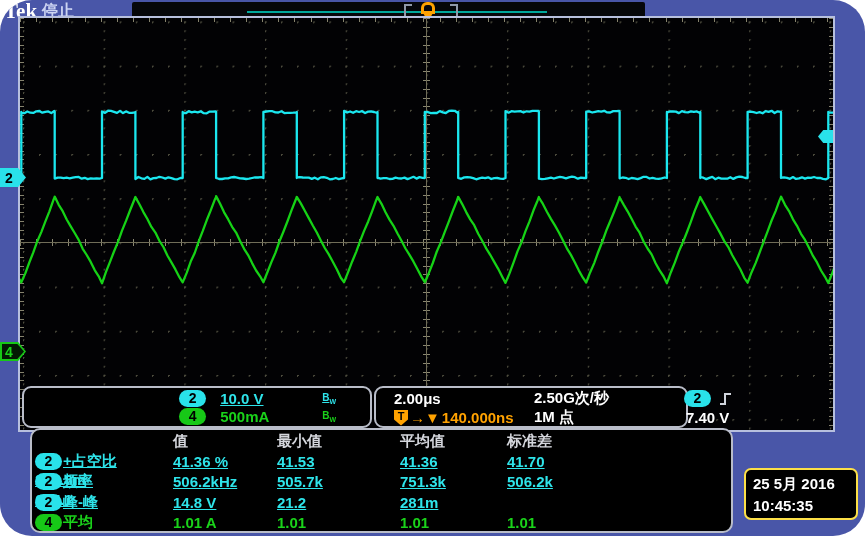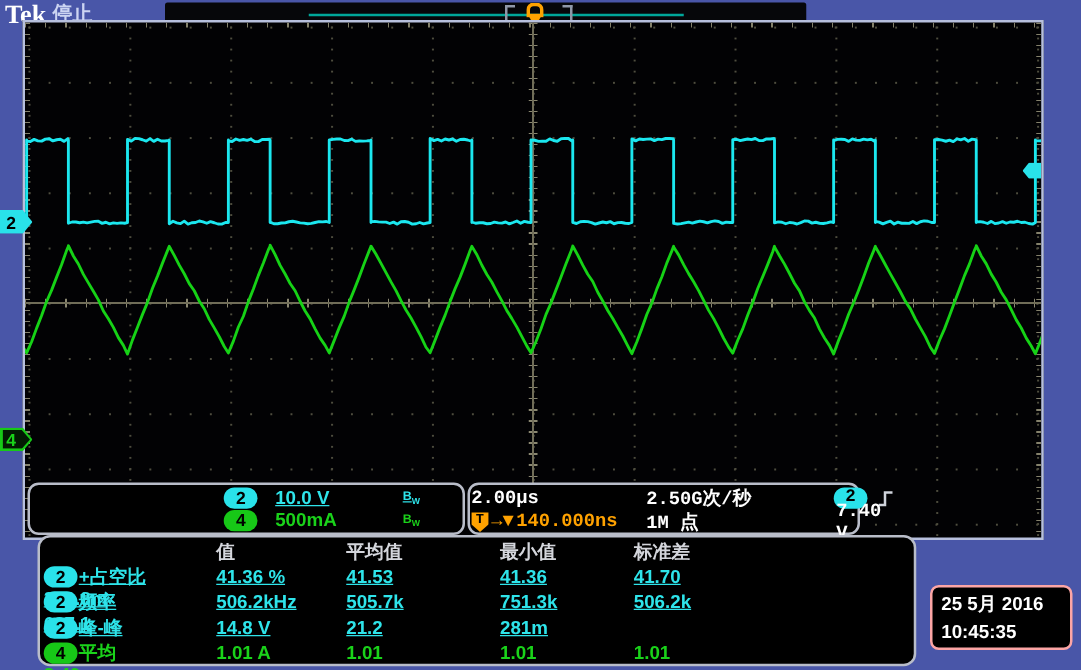--- a/index.html
+++ b/index.html
@@ -1,17 +1,17 @@
 <!DOCTYPE html>
 <html><head>
 <meta charset="utf-8">
 <style>
   html,body{margin:0;padding:0;}
   body{width:865px;height:536px;font-family:"Liberation Sans",sans-serif;}
-  #root{position:relative;width:865px;height:536px;background:#4956a8;overflow:hidden;}
+  #root{position:relative;width:865px;height:536px;background:#4956a8;overflow:hidden;border-radius:32px;}
 
   
   .tek-logo{position:absolute;left:4px;top:-1px;color:#fff;font-family:"Liberation Serif",serif;font-weight:bold;font-size:21px;letter-spacing:0;}
   .run-state{position:absolute;left:42px;top:1px;color:#ccd4f2;font-size:16px;font-weight:bold;}
   .preview-bar{position:absolute;left:132px;top:2px;width:513px;height:20px;background:#06070a;border-radius:2px;}
   .preview-line{position:absolute;left:115px;top:9px;width:300px;height:2px;background:#00a79a;}
   .bracket{position:absolute;top:2px;width:6px;height:14px;}
   .bracket.l{left:272px;border-left:2px solid #8f98a8;border-top:2px solid #8f98a8;border-bottom:2px solid #8f98a8;}
   .bracket.r{left:318px;border-right:2px solid #8f98a8;border-top:2px solid #8f98a8;border-bottom:2px solid #8f98a8;}
   .trig-cap{position:absolute;left:421px;top:2px;width:8px;height:9px;border:3px solid #ffa200;border-bottom:none;border-radius:6px 6px 0 0;}
@@ -52,32 +52,32 @@
   .ch-row{display:flex;align-items:center;justify-content:flex-end;height:19px;gap:14px;font-weight:bold;font-size:15px;}
   .ch-row .scale{width:88px;text-align:left;}
   .c2col{color:#2ee4ea;text-decoration:underline;}
   .c4col{color:#1ad21a;}
   .badge{display:inline-block;min-width:27px;height:17px;border-radius:9px;color:#000;font-weight:bold;font-size:14px;text-align:center;line-height:17px;}
   .badge.b2{background:#29e2ea;}
   .badge.b4{background:#17c817;}
   .bwicon{font-size:10px;font-weight:bold;}
   .bwicon sub{font-size:7px;}
 
-  .hz-panel{left:374px;top:386px;width:314px;height:42px;padding:1px 1px;display:grid;grid-template-columns:140px 138px auto;grid-template-rows:19px 19px;align-items:center;color:#fff;font-weight:bold;font-size:15px;font-family:Liberation Mono, monospace;}
+  .hz-panel{left:374px;top:386px;width:314px;height:42px;padding:1px 18px;display:grid;grid-template-columns:140px 138px auto;grid-template-rows:19px 19px;align-items:center;color:#fff;font-weight:bold;font-size:15px;}
   .hz-c3{display:flex;align-items:center;gap:8px;padding-left:12px;}
   .trig-readout{display:flex;align-items:center;gap:2px;color:#ffa200;}
   .mini-shield{display:inline-block;width:14px;height:16px;background:#ffa200;clip-path:polygon(0 0,100% 0,100% 62%,50% 100%,0 62%);color:#000;font-size:11px;font-weight:bold;text-align:center;line-height:13px;}
   .tlv{padding-left:14px;}
 
   .meas-panel{left:30px;top:428px;width:703px;height:105px;border-radius:10px;padding-top:1px;}
   .mrow{display:grid;grid-template-columns:26px 112px 104px 123px 107px auto;align-items:center;height:20.5px;padding-left:3px;font-size:15px;font-weight:bold;}
   .mrow.hdr{color:#d4d6dc;font-weight:600;}
   .mname{padding-left:2px;}
 
-  .dt-box{left:744px;top:468px;width:114px;height:52px;border:2px solid #fca5a5;border-radius:7px;color:#fff;font-size:15px;font-weight:bold;padding:3px 0 0 7px;line-height:22px;z-index:9;position:absolute;background:#000;box-sizing:border-box;}
+  .dt-box{left:744px;top:468px;width:114px;height:52px;border:2px solid #fde047;border-radius:7px;color:#fff;font-size:15px;font-weight:bold;padding:3px 0 0 7px;line-height:22px;z-index:9;position:absolute;background:#000;box-sizing:border-box;}
 
   .slope-svg{display:block;}
 </style>
 </head>
 <body>
 
 <div id="root">
 
   <div class="tek-logo">Tek</div>
   <div class="run-state">停止</div>
@@ -142,22 +142,22 @@
     </div>
     <div>1M 点</div>
     <div class="hz-c3 tlv">7.40 V</div>
   </div>
 
   <div class="panel meas-panel">
     <div class="mrow hdr">
       <span></span>
         <span></span>
       <span>值</span>
+      <span>最小值</span>
       <span>平均值</span>
-      <span>最小值</span>
       <span>标准差</span>
     </div>
     <div class="mrow c2col">
       <span class="badge b2">2</span>
       <span class="mname">+占空比</span>
       <span>41.36 %</span>
         <span>41.53</span>
       <span>41.36</span>
         <span>41.70</span>
       <span>236.8m</span>

